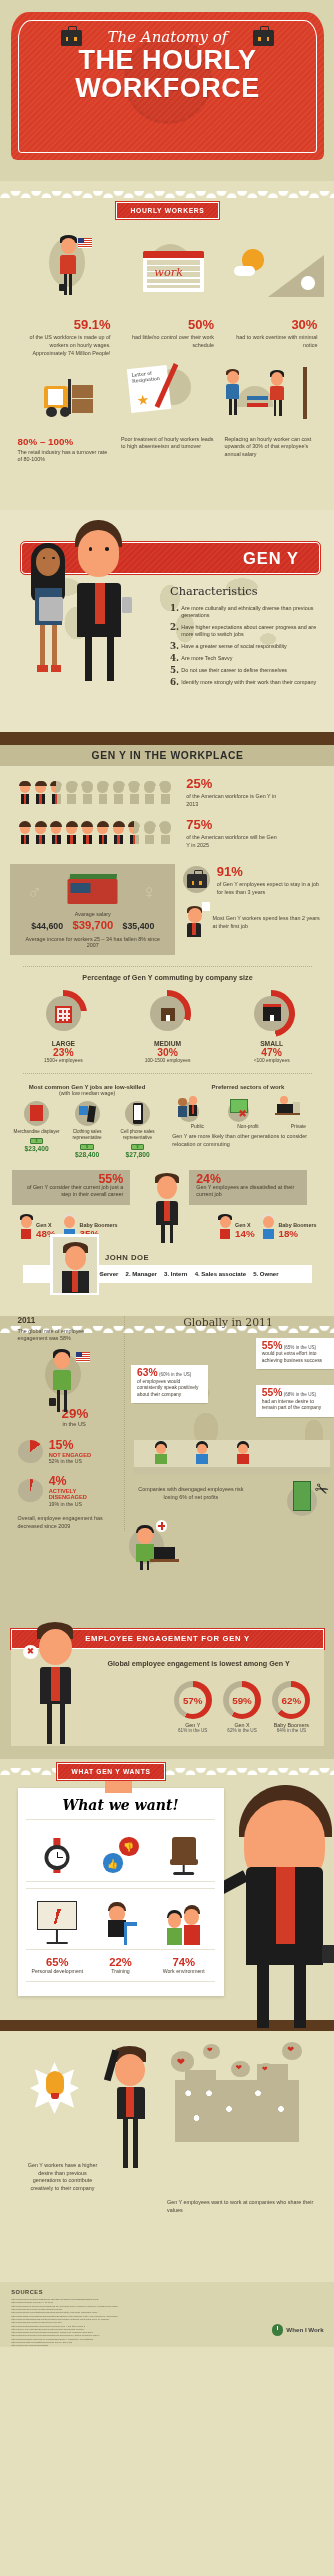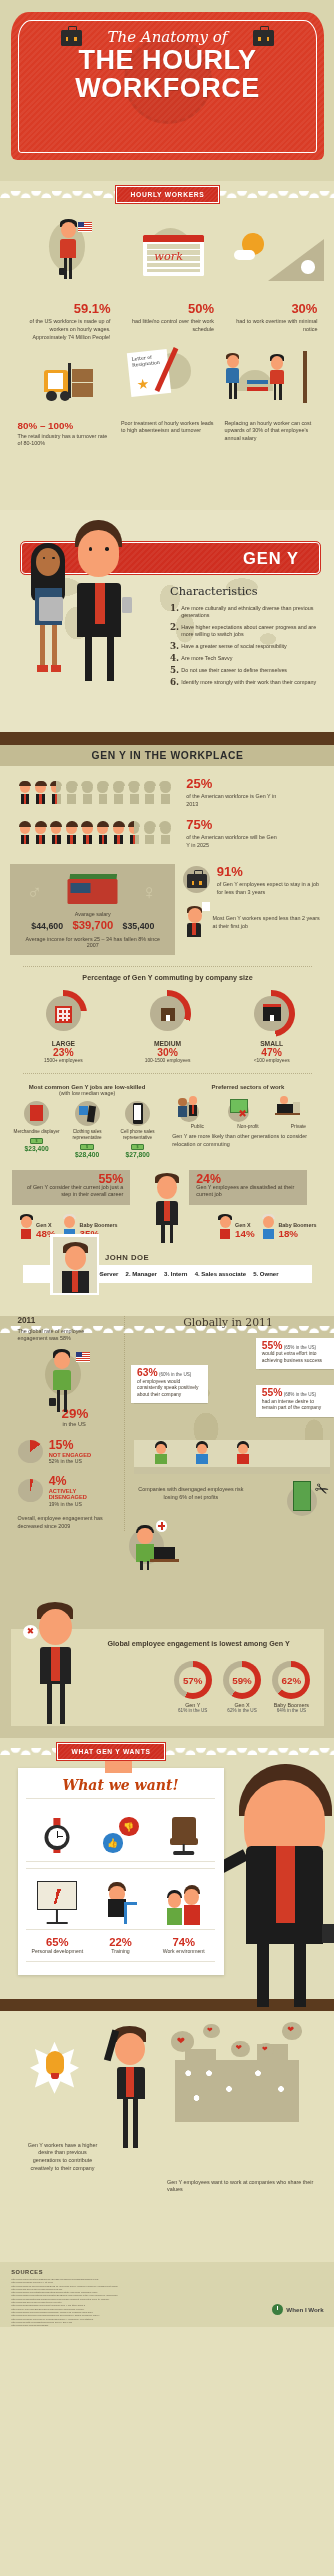--- a/index.html
+++ b/index.html
@@ -73,21 +73,21 @@
     letter-spacing: 0.5px; z-index:3; text-shadow: 0.5px 1px 0 rgba(0,0,0,.18);
   }
   .briefcase {
     position:absolute; width:20.6px;height:15.5px;background:#2b2b2b;border-radius:1.5px; top:30px; z-index:4;
   }
   .briefcase:before{content:"";position:absolute;left:6.7px;top:-4.1px;width:7.2px;height:5.2px;border:1.5px solid #2b2b2b;border-bottom:0;border-radius:1.5px 1.5px 0 0;}
   .briefcase i{position:absolute;top:6.7px;width:2.6px;height:4.1px;background:#f0a122;}
   .briefcase i.l{left:4.6px;} .briefcase i.r{right:4.6px;}
 
   
-  #hourly { background:#e4e0bd; padding-top:0; }
+  #hourly { background:#e4e0bd; padding-top:16px; }
   .stat-num { font-size: 13px; font-weight:bold; color:#cf2e20; margin-bottom:2.1px; }
   .stat-txt { font-size: 5.4px; line-height: 7.7px; color:#4b4437; }
 
   .row3 { display:flex; padding: 0 12.4px; }
   .col3 { flex:1; padding: 0 5.2px; }
 
   .shadowoval{ position:absolute; background: rgba(150,140,100,.35); border-radius:50%; }
   .head { background:#f7a072; border-radius:50%; position:absolute; }
   .hairdark { background:#1c1c1c; position:absolute; border-radius: 50% 50% 0 0; }
   .hairbrown { background:#4a2c1a; position:absolute; border-radius:50% 50% 0 0; }
@@ -171,21 +171,21 @@
   .wbubble .sm{font-size:4.6px;color:#555;}
 
   
   .ring{width:38px;height:38px;border-radius:50%;position:relative;margin:0 auto;}
   .ring .hole{position:absolute;inset:5.7px;border-radius:50%;background:#dfdab5;}
   .ring .lab{position:absolute;inset:0;display:flex;align-items:center;justify-content:center;
              font-size:9.8px;font-weight:bold;color:#cf2e20;}
 
   
   .poster{background:#fff;padding:9.3px 8.2px 10.3px;box-shadow:0 1px 3.1px rgba(0,0,0,.15);}
-  .poster h3{font-family:"DejaVu Serif",serif;font-style:italic;font-size:14px;color:#c2410c;text-align:center;margin-bottom:5.2px;}
+  .poster h3{font-family:"DejaVu Serif",serif;font-style:italic;font-size:14px;color:#000000;text-align:center;margin-bottom:5.2px;}
   .pgrid{display:flex;text-align:center;}
   .pgrid>div{flex:1;}
   .pnum{font-size:11.3px;font-weight:bold;color:#cf2e20;}
   .plab{font-size:5.2px;line-height:6.7px;color:#4b4437;}
   .hline{border-top:0.5px solid #e6e2d4;margin:3.1px 0;}
 
   
   .cbar{display:flex;align-items:center;color:#fff;padding:3.6px 5.2px;}
   .cbar .pc{font-size:12px;font-weight:bold;width:34px;flex:none;}
   .cbar .tx{font-size:4.9px;line-height:6.7px;font-weight:bold;}
@@ -911,20 +911,21 @@
           <div style="position:absolute;left:25px;top:25px;width:20.6px;height:12.4px;background:#1c1c1c;"></div>
           <div style="position:absolute;left:20.6px;top:37px;width:29px;height:2.6px;background:#7b4a26;"></div>
         </div>
       </div>
     </div>
   </div>
 
   <div style="height:98px"></div>
 
   <div style="position:relative;margin:0 11.3px;">
+    <div class="ribbon" style="display:block;font-size:7.7px;padding:4.6px 0;">EMPLOYEE ENGAGEMENT FOR GEN Y</div>
 
     <div style="background:#dfdab5;padding:10.3px 8.2px 13.4px;position:relative;">
 
       <div style="position:absolute;left:18.5px;top:-27px;width:54px;height:129px;">
         <div class="hairbrown" style="left:7.2px;top:0;width:36px;height:17.5px;"></div>
         <div class="head" style="left:9.3px;top:7.2px;width:33px;height:36px;"></div>
         <div class="body-dark" style="left:10.3px;top:45px;width:31px;height:37px;border-radius:3.1px 3.1px 0 0;"></div>
         <div style="position:absolute;left:21.6px;top:45px;width:8.2px;height:34px;background:#d23b26;"></div>
         <div class="legs" style="left:17.5px;top:82px;height:40px;width:5.2px;"></div>
         <div class="legs" style="left:30px;top:82px;height:40px;width:5.2px;"></div>

